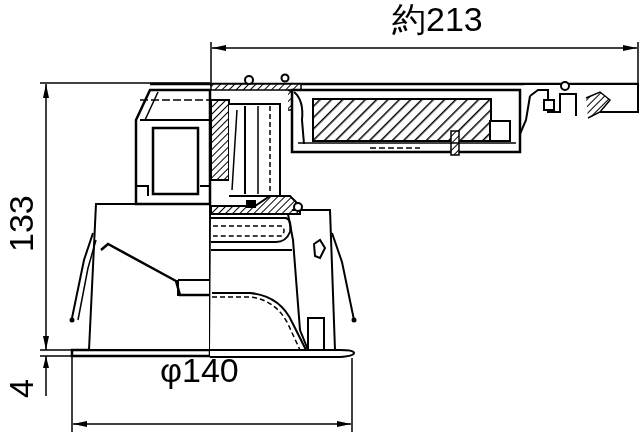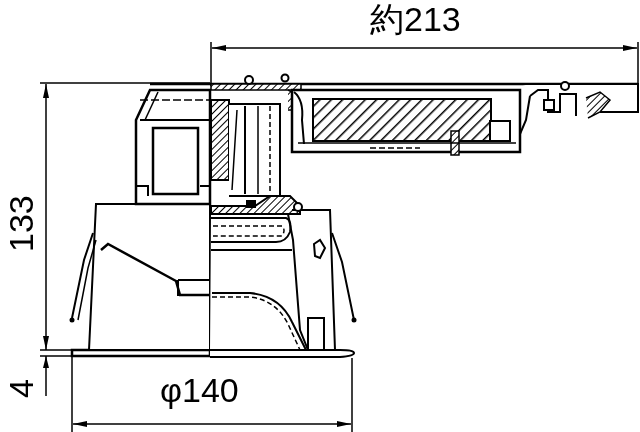--- a/index.html
+++ b/index.html
@@ -1,23 +1,23 @@
 <!DOCTYPE html>
 <html><head>
   <meta charset="utf-8">
   <style>
     html, body { margin: 0; padding: 0; background: #ffffff; }
     body { width: 640px; height: 432px; overflow: hidden; position: relative; font-family: "Liberation Sans", sans-serif; }
     svg { position: absolute; left: 0; top: 0; }
     .label { position: absolute; color: #000; font-family: "Liberation Sans", "DejaVu Sans", sans-serif; font-size: 34px; line-height: 1; white-space: nowrap; }
-    #lbl-width { left: 370px; top: 2px; }
+    #lbl-width { left: 392px; top: 2px; }
     #lbl-height { left: 2px; top: 250px; transform: rotate(-90deg); transform-origin: 0 0; }
     #lbl-height { left: 4px; top: 252px; }
     #lbl-rim { left: 4px; top: 398px; transform: rotate(-90deg); transform-origin: 0 0; }
-    #lbl-dia { left: 160px; top: 373px; }
+    #lbl-dia { left: 160px; top: 353px; }
   </style>
 </head>
 <body>
 
 <svg width="640" height="432" viewBox="0 0 640 432" xmlns="http://www.w3.org/2000/svg">
   <defs>
     <pattern id="hatch" width="8" height="8" patternUnits="userSpaceOnUse" patternTransform="rotate(45)">
       <rect width="8" height="8" fill="#fff"></rect>
       <line x1="0" y1="0" x2="0" y2="8" stroke="#000" stroke-width="3"></line>
     </pattern>

